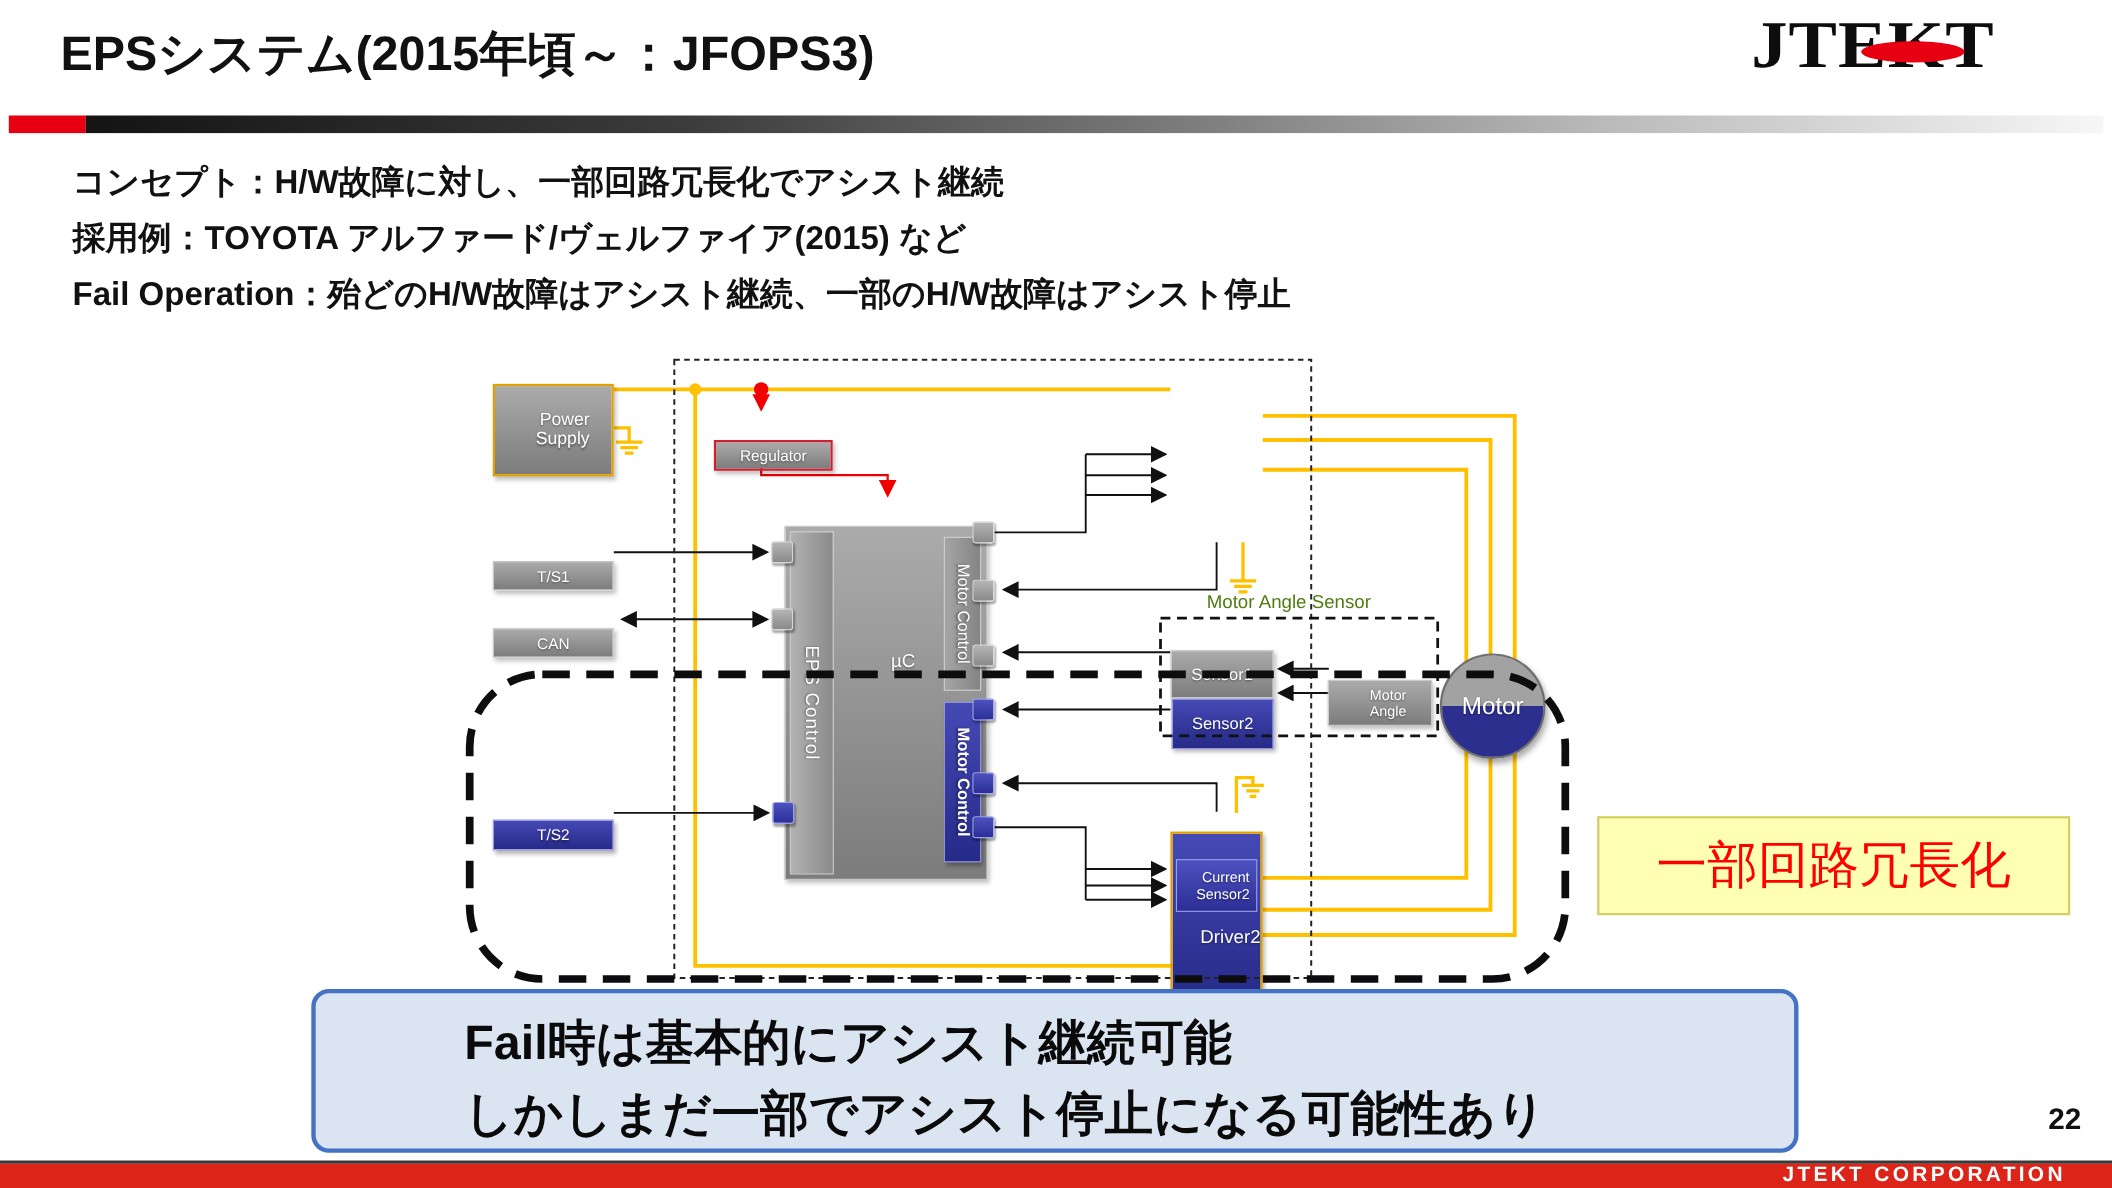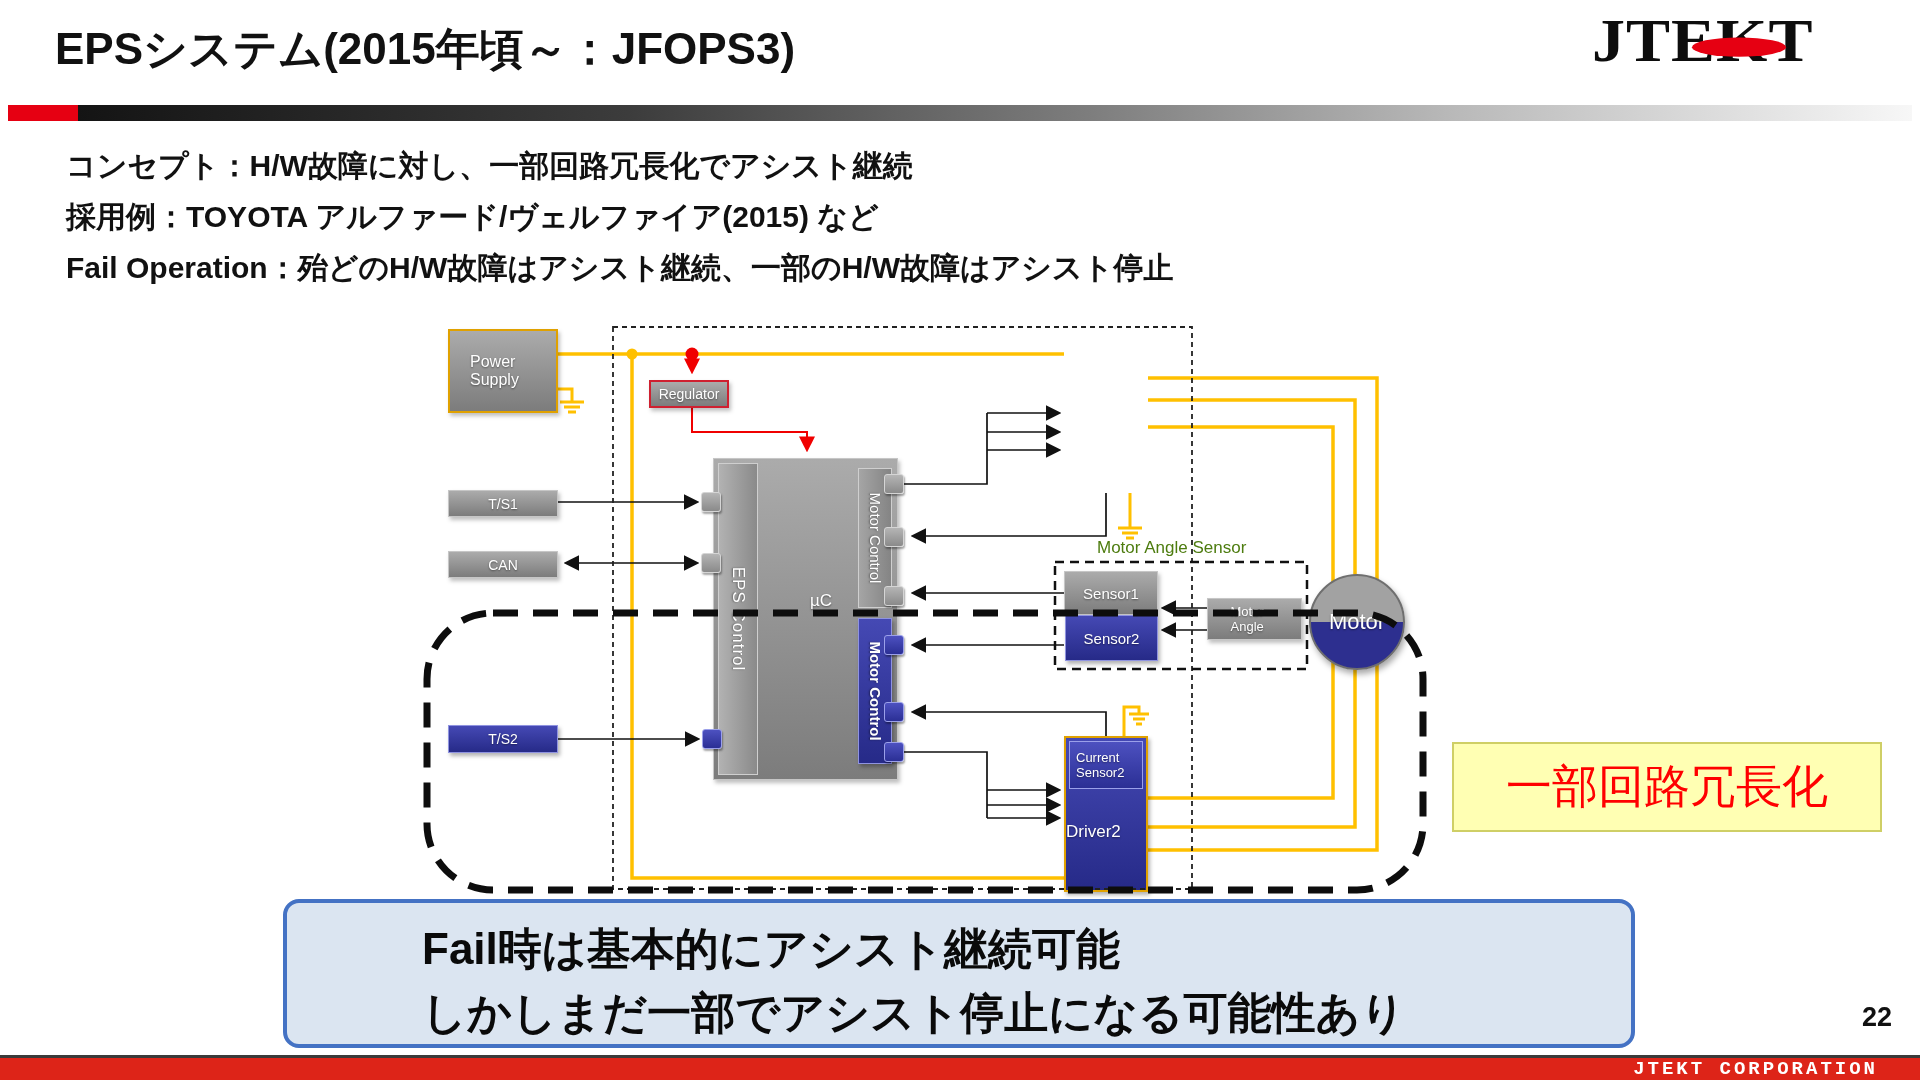--- a/index.html
+++ b/index.html
@@ -11,22 +11,22 @@
         font-weight:bold;font-size:66px;line-height:62px;letter-spacing:1px;color:#0d0d0d;transform:scaleY(.92);}
   .logo-lens{position:absolute;left:100px;top:27px;width:94px;height:21px;background:#e60012;border-radius:50%;}
   .hr-red{position:absolute;left:8px;top:105px;width:70px;height:16px;background:#e60012;}
   .hr-grad{position:absolute;left:78px;top:105px;width:1834px;height:16px;
            background:linear-gradient(90deg,#141414 0%,#3c3c3c 30%,#7d7d7d 55%,#b9b9b9 75%,#e3e3e3 92%,#f7f7f7 100%);}
   .bullets{position:absolute;left:66px;top:140px;font-size:30px;font-weight:bold;line-height:51px;white-space:nowrap;}
   
   .lay{position:absolute;}
   svg.wires{position:absolute;left:0;top:0;z-index:1;}
   svg.overlay{position:absolute;left:0;top:0;z-index:5;pointer-events:none;}
-  .blk{position:absolute;z-index:2;display:flex;align-items:center;justify-content:center;text-align:left;
-       color:#fff;text-shadow:0 1px 2px rgba(0,0,0,.45);box-sizing:border-box;}
+  .blk{position:absolute;z-index:2;display:flex;align-items:center;justify-content:center;text-align:right;
+       color:#fff;text-shadow:0 1px 2px rgba(0,0,0,.45);box-sizing:border-box;margin-top:20px;}
   .gray{background:linear-gradient(180deg,#ababab,#7c7c7c);border:1px solid #c6c6c6;box-shadow:2px 3px 4px rgba(0,0,0,.25);}
   .navy{background:linear-gradient(180deg,#4549b4,#262a88);border:1px solid #8f93e0;box-shadow:2px 3px 4px rgba(0,0,0,.3);}
   .goldborder{border:2px solid #e0a100;}
   .redborder{border:2px solid #cf2030;}
   .port{position:absolute;z-index:3;width:20px;height:20px;border-radius:3px;box-sizing:border-box;}
   .port.g{background:linear-gradient(180deg,#b5b5b5,#8a8a8a);border:1px solid #d5d5d5;box-shadow:1px 2px 2px rgba(0,0,0,.35);}
   .port.b{background:linear-gradient(180deg,#4d51c0,#2b2f95);border:1px solid #9ba0ea;box-shadow:1px 2px 2px rgba(0,0,0,.35);}
   .vtext{position:absolute;left:50%;top:50%;transform:translate(-50%,-50%) rotate(90deg);white-space:nowrap;}
   .mas-label{position:absolute;z-index:2;font-size:17px;color:#4d7c0f;white-space:nowrap;}
   .uc{position:absolute;z-index:4;color:#fff;font-size:17px;text-shadow:0 1px 2px rgba(0,0,0,.5);}
@@ -34,21 +34,21 @@
          border:2px solid #6f6f6f;box-shadow:2px 4px 6px rgba(0,0,0,.35);}
   
   .note{position:absolute;z-index:4;background:#ffffb3;border:2px solid #cfcf66;display:flex;align-items:center;
         justify-content:center;font-size:46px;color:#ff0000;white-space:nowrap;}
   .conclusion{position:absolute;z-index:4;background:#dbe5f1;border:4px solid #4472c4;border-radius:18px;
               box-sizing:border-box;padding:14px 0 0 135px;font-size:44px;font-weight:bold;line-height:64px;color:#0a0a0a;}
   .pagenum{position:absolute;left:1862px;top:1002px;font-size:27px;font-weight:bold;}
   .foot-line{position:absolute;left:0;top:1055px;width:1920px;height:3px;background:#3a3a3a;z-index:6;}
   .foot-bar{position:absolute;left:0;top:1058px;width:1920px;height:22px;background:#dd2418;z-index:6;
             display:flex;align-items:center;justify-content:flex-end;padding-right:42px;box-sizing:border-box;}
-  .foot-bar span{font-family:Liberation Mono, monospace;font-weight:bold;font-size:19px;color:#fff;letter-spacing:3px;}
+  .foot-bar span{font-family:Liberation Sans, sans-serif;font-weight:bold;font-size:19px;color:#fff;letter-spacing:3px;}
 </style>
 </head>
 <body>
 
 <div class="slide">
 
   <div class="title">EPSシステム(2015年頃～：JFOPS3)</div>
   <div class="logo">
     <span>JTEKT</span>
     <span class="logo-lens"></span>
@@ -112,21 +112,21 @@
       <path d="M987,790 H1059" marker-end="url(#ab)"></path>
       <path d="M987,805 H1059" marker-end="url(#ab)"></path>
       <path d="M987,818 H1059" marker-end="url(#ab)"></path>
     </g>
   </svg>
 
   <div class="blk gray goldborder lay" style="left:448px;top:329px;width:110px;height:84px;font-size:16px;">
     <span style="width:66px;">Power Supply</span>
   </div>
 
-  <div class="blk gray redborder lay" style="left:649px;top:380px;width:80px;height:28px;font-size:14px;">
+  <div class="blk gray redborder lay" style="left:649px;top:380px;width:108px;height:28px;font-size:14px;">
     <span>Regulator</span>
   </div>
 
   <div class="blk gray lay" style="left:448px;top:490px;width:110px;height:27px;font-size:14px;">
     <span>T/S1</span>
   </div>
   <div class="blk gray lay" style="left:448px;top:551px;width:110px;height:27px;font-size:14px;">
     <span>CAN</span>
   </div>
   <div class="blk navy lay" style="left:448px;top:725px;width:110px;height:28px;font-size:14px;">

